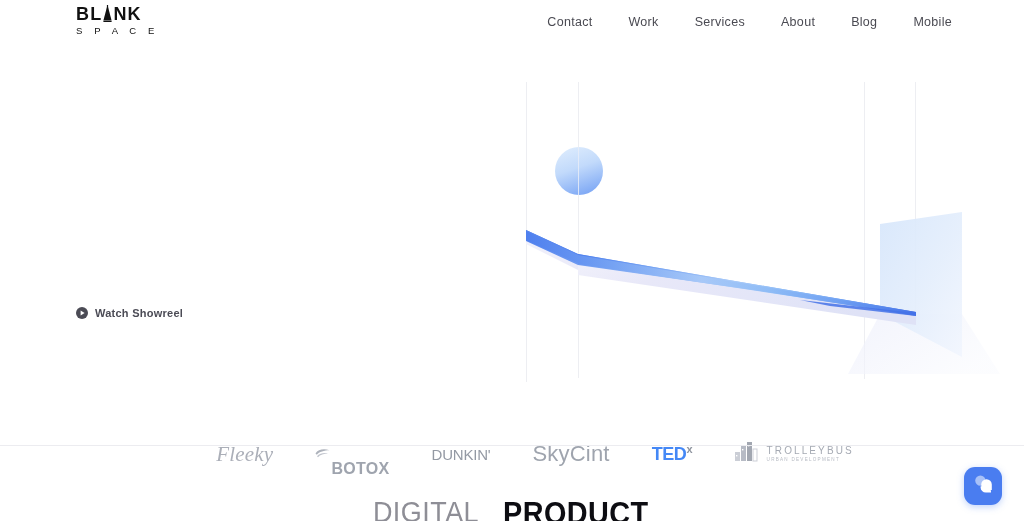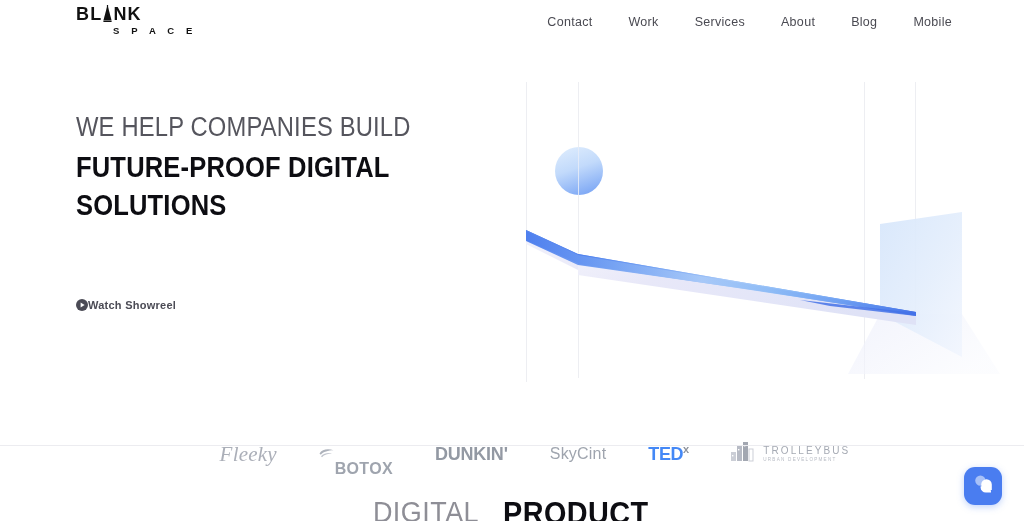--- a/index.html
+++ b/index.html
@@ -7,33 +7,33 @@
     width:1024px; height:521px;
     background:#ffffff;
     font-family:"Liberation Sans", sans-serif;
     overflow:hidden;
   }
   .page { position:relative; width:1024px; height:521px; background:#fff; }
 
   
   .header {
     position:absolute; top:0; left:0; width:1024px; height:44px;
-    display:flex; align-items:center;text-align:center;
+    display:flex; align-items:center;
   }
   .logo { position:absolute; left:76px; top:5px; width:130px; height:32px; cursor:pointer; }
   .logo-top {
     font-family:"Liberation Sans", sans-serif;
     font-weight:bold; font-size:18px; letter-spacing:1.2px;
     color:#111; line-height:18px; display:flex; align-items:flex-end;
   }
   .logo-a { position:relative; display:inline-block; width:11px; height:18px; }
   .logo-a svg { position:absolute; left:0; bottom:1px; }
   .logo-bottom {
-    font-weight:bold; font-size:9.5px; letter-spacing:4.6px;
-    color:#111; line-height:12px; margin-top:2px;margin-left:28px;
+    font-weight:normal; font-size:9.5px; letter-spacing:4.6px;
+    color:#111; line-height:12px; margin-top:2px;
   }
 
   .nav { position:absolute; right:72px; top:0; height:44px; display:flex; align-items:center; }
   .nav a {
     font-size:12.5px; color:#4a4a52; text-decoration:none;
     letter-spacing:0.3px; margin-left:36px; cursor:pointer;
   }
   .nav a:first-child { margin-left:0; }
 
   
@@ -49,22 +49,22 @@
   }
   .head-bold {
     font-family:"Liberation Sans Narrow","Liberation Sans", sans-serif;
     font-size:29px; font-weight:bold; color:#0d0d12;
     letter-spacing:0.2px; line-height:38px; margin-top:4px;
     transform:scaleX(0.88); transform-origin:left center;
   }
   .head-bold div { white-space:nowrap; }
 
   .showreel {
-    position:absolute; left:76px; top:255px;
-    display:flex; align-items:flex-end; cursor:pointer;
+    position:absolute; left:76px; top:263px;
+    display:flex; align-items:flex-end; gap:7px; cursor:pointer;
   }
   .showreel .pi { width:12px; height:12px; display:block; }
   .showreel span {
     font-size:11px; font-weight:bold; color:#4b4b55; letter-spacing:0.25px;
   }
 
   .hero-art { position:absolute; left:0; top:0; width:1024px; height:401px; }
 
   
   .clients {
@@ -76,26 +76,26 @@
   .c-fleeky {
     font-family:"Liberation Serif", serif; font-style:italic;
     font-size:21px; color:#a7abb5; letter-spacing:0.2px;
   }
   .c-botox { display:flex; align-items:center; gap:1px; }
   .c-botox .bx-txt {
     font-family:"Liberation Sans", sans-serif; font-weight:bold;
     font-size:16px; color:#9aa0aa; letter-spacing:0.3px;margin-top:30px;
   }
   .c-dunkin {
-    font-family:"Liberation Sans", sans-serif; font-weight:bold;
-    font-size:18px; color:#8e949f; letter-spacing:-0.2px;
+    font-family:"Liberation Sans", sans-serif; font-weight:normal;
+    font-size:15px; color:#8e949f; letter-spacing:-0.2px;
   }
   .c-skycint {
     font-family:"Liberation Sans", sans-serif; font-weight:normal;
-    font-size:16px; color:#9aa0aa; letter-spacing:0.2px;
+    font-size:22px; color:#9aa0aa; letter-spacing:0.2px;
   }
   .c-tedx { display:flex; align-items:flex-start; }
   .c-tedx .ted {
     font-family:"Liberation Sans", sans-serif; font-weight:bold;
     font-size:18px; color:#3b82f6; letter-spacing:-0.4px;
   }
   .c-tedx .x {
     font-family:"Liberation Sans", sans-serif; font-weight:bold;
     font-size:11px; color:#878d98; margin-top:-1px;
   }
@@ -226,27 +226,20 @@
         <path d="M526 187 L578 211 L916 269 L916 272 L760 247 L578 221 L526 197 Z" fill="url(#gEdge)" opacity="0.95"></path>
 
         <path d="M800 256 L916 269 L916 272 L830 262 Z" fill="#4472e8" opacity="0.85"></path>
 
         <circle cx="579" cy="127" r="24" fill="url(#gSphere)"></circle>
 
         <rect x="578" y="103" width="1" height="48" fill="#e7ecf7" opacity="0.85"></rect>
       </svg>
     </div>
 
-    <div class="hero-copy">
-      <div class="head-light">WE HELP COMPANIES BUILD</div>
-      <div class="head-bold">
-        <div>FUTURE-PROOF DIGITAL</div>
-        <div>SOLUTIONS</div>
-      </div>
-    </div>
 
     <div class="showreel">
       <span class="pi">
         <svg width="12" height="12" viewBox="0 0 12 12">
           <circle cx="6" cy="6" r="6" fill="#4b4b55"></circle>
           <path d="M4.6 3.5 L8.6 6 L4.6 8.5 Z" fill="#ffffff"></path>
         </svg>
       </span>
       <span>Watch Showreel</span>
     </div>

